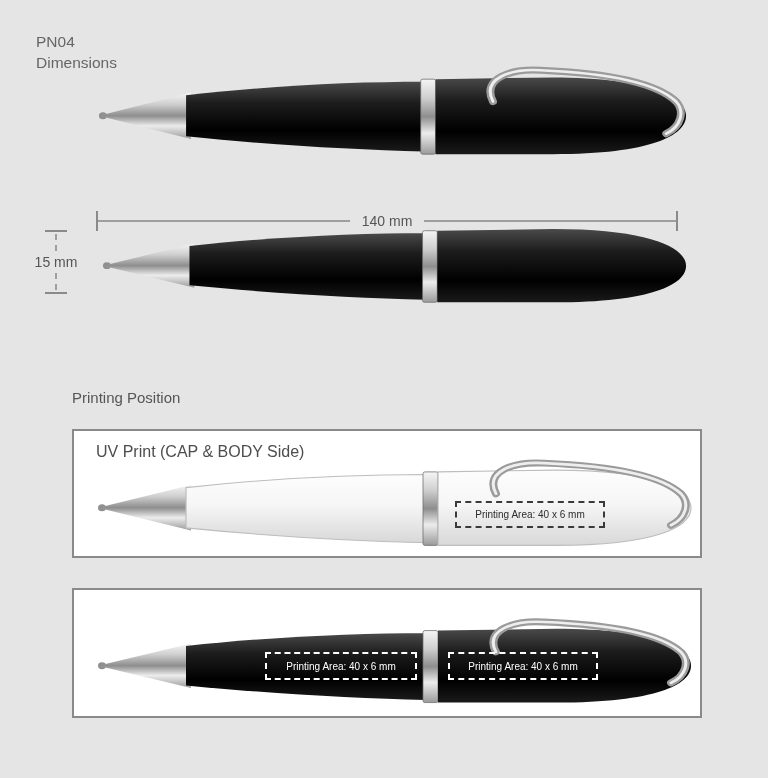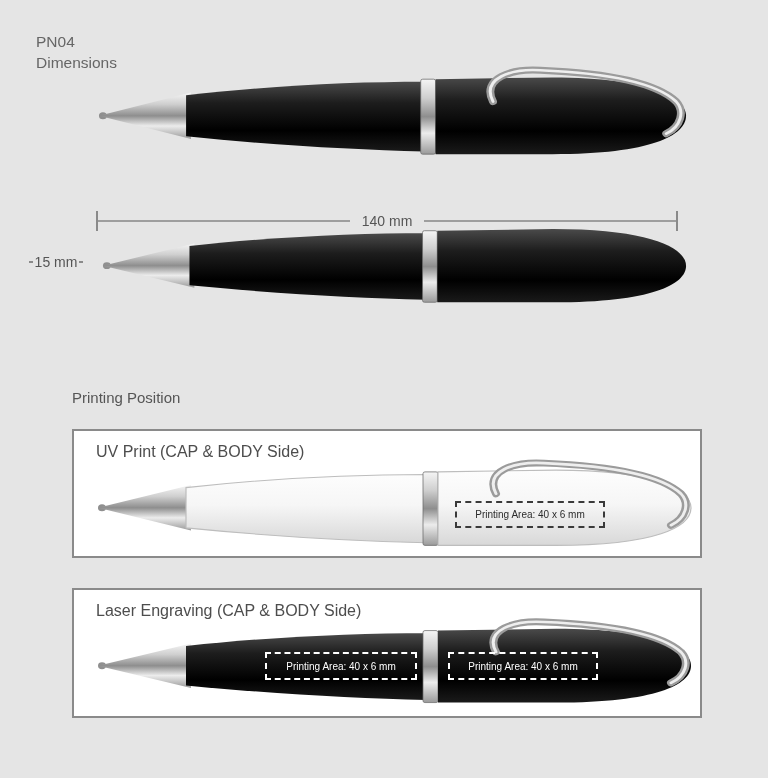--- a/index.html
+++ b/index.html
@@ -8,21 +8,21 @@
     font-family:"Liberation Sans", sans-serif;overflow:hidden;
   }
   .hdr{position:absolute;left:36px;top:31px;font-size:15.5px;line-height:21px;color:#666;}
   .pen-svg{position:absolute;display:block;}
   
   .dim-h{position:absolute;left:96px;top:175px;width:582px;height:20px;display:flex;align-items:center;margin-top:36px;}
   .dim-h .tick{width:2px;height:20px;background:#8a8a8a;}
   .dim-h .dline{flex:1;height:0;border-top:2px solid #9e9e9e;}
   .dim-h .lbl{padding:0 12px;font-size:14px;color:#555;white-space:nowrap;}
   
-  .dim-v{position:absolute;left:29px;top:230px;width:54px;height:64px;display:flex;align-items:center;}
+  .dim-v{position:absolute;left:29px;top:230px;width:54px;height:64px;display:flex;flex-direction:column;align-items:center;}
   .dim-v .tick{height:2px;width:22px;background:#8a8a8a;}
   .dim-v .vline{width:0;flex:1;border-left:2px dashed #9e9e9e;margin:2px 0;}
   .dim-v .lbl{font-size:14px;color:#555;padding:1px 0;white-space:nowrap;}
   .pp-heading{position:absolute;left:72px;top:389px;font-size:15px;color:#555;}
   .panel{position:absolute;left:72px;width:630px;border:2px solid #8a8a8a;background:#fff;box-sizing:border-box;}
   .panel-1{top:429px;height:129px;}
   .panel-2{top:588px;height:130px;}
   .panel-title{position:absolute;left:22px;top:12px;font-size:16px;color:#4d4d4d;}
   .parea{
     position:absolute;display:flex;align-items:center;justify-content:center;
@@ -118,21 +118,20 @@
       <use href="#tip-shape" fill="url(#chrome)"></use>
       <use href="#front-shape" fill="url(#whiteBody)" stroke="#bdbdbd" stroke-width="1.2"></use>
       <use href="#ring-shape" fill="url(#chrome)" stroke="#6a6a6a" stroke-width="0.8"></use>
       <use href="#cap-shape" fill="url(#whiteBody)" stroke="#bdbdbd" stroke-width="1.2"></use>
       <use href="#clip-g"></use>
     </svg>
     <div class="parea dark parea-uv">Printing Area: 40 x 6 mm</div>
   </div>
 
   <div class="panel panel-2">
-    <div class="panel-title">Laser Engraving (CAP &amp; BODY Side)</div>
     <svg class="pen-svg" style="left:20px;top:26px;" width="600" height="96" viewBox="0 0 600 112" preserveAspectRatio="none">
       <use href="#tip-ball" fill="#8f8f8f"></use>
       <use href="#tip-shape" fill="url(#chrome)"></use>
       <use href="#front-shape" fill="url(#blackBody)"></use>
       <use href="#ring-shape" fill="url(#chrome)" stroke="#6a6a6a" stroke-width="0.8"></use>
       <use href="#cap-shape" fill="url(#blackBody)"></use>
       <use href="#clip-g"></use>
     </svg>
     <div class="parea light parea-l1">Printing Area: 40 x 6 mm</div>
     <div class="parea light parea-l2">Printing Area: 40 x 6 mm</div>

